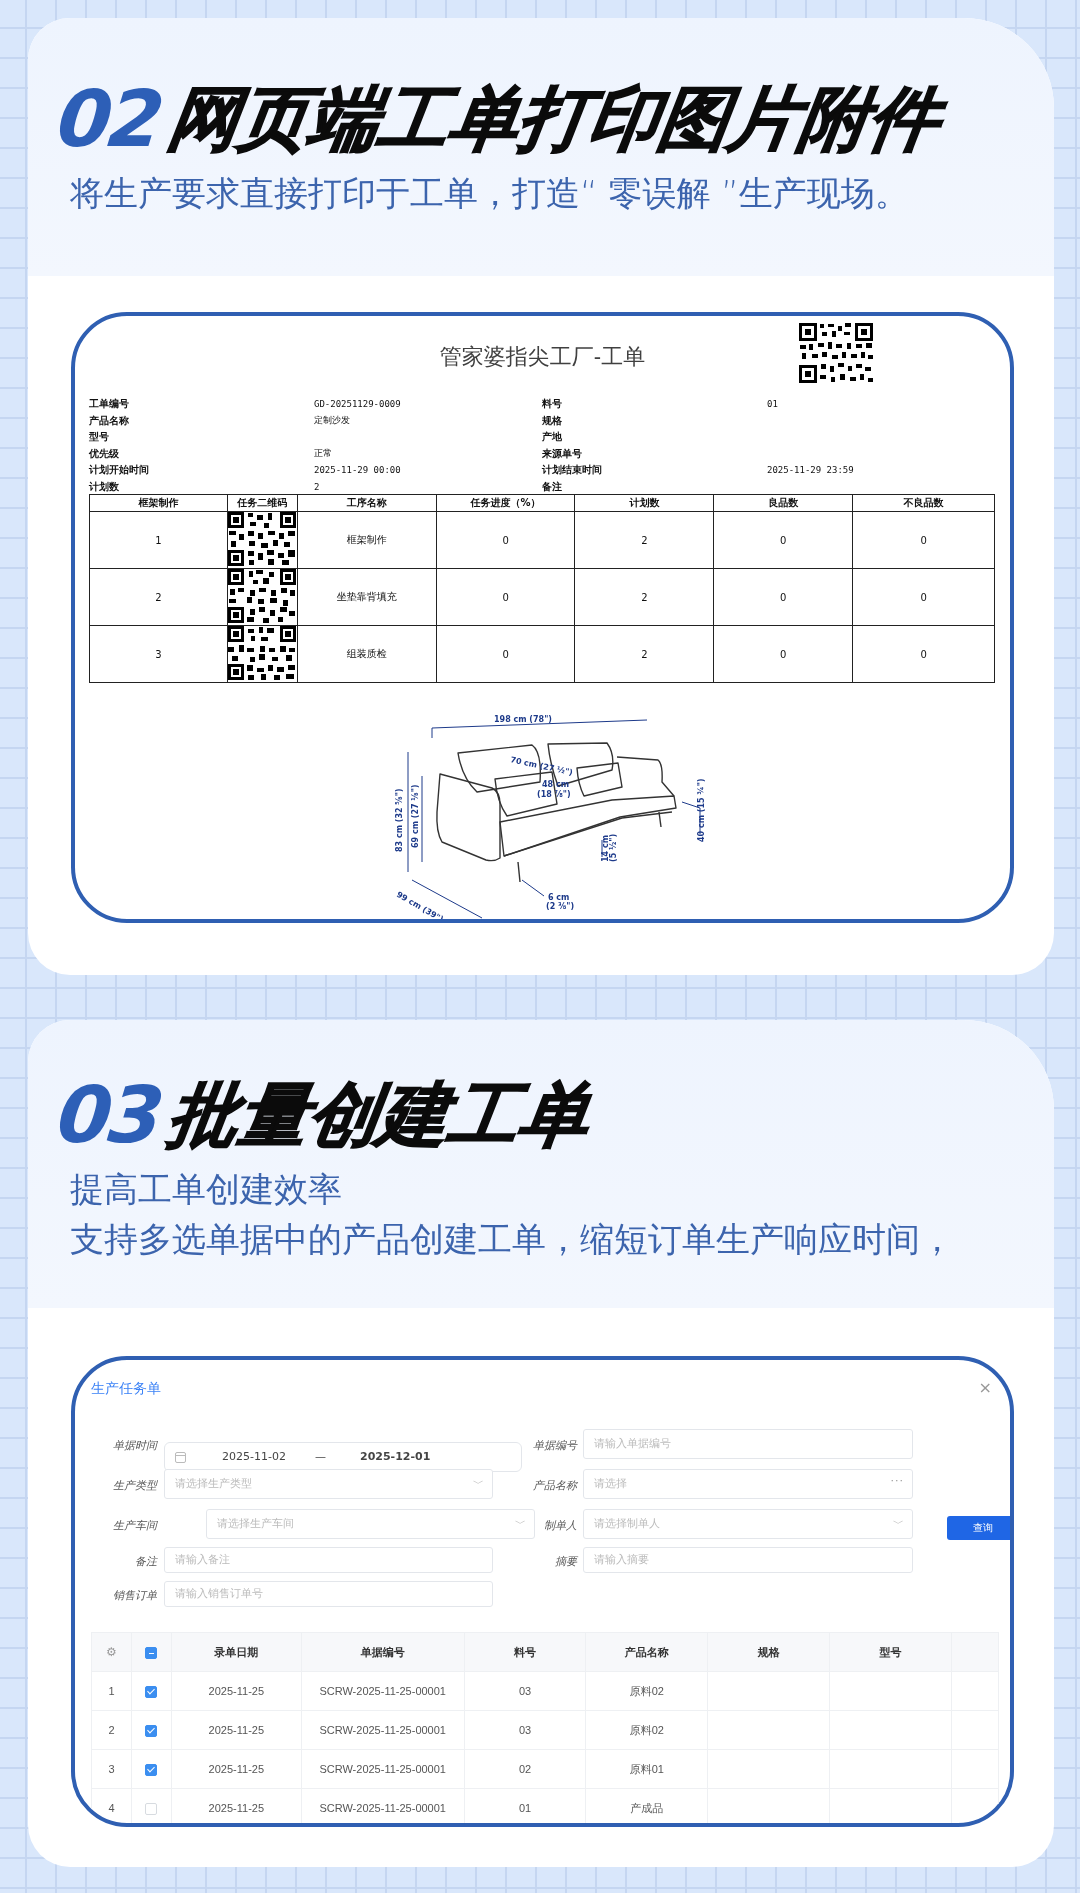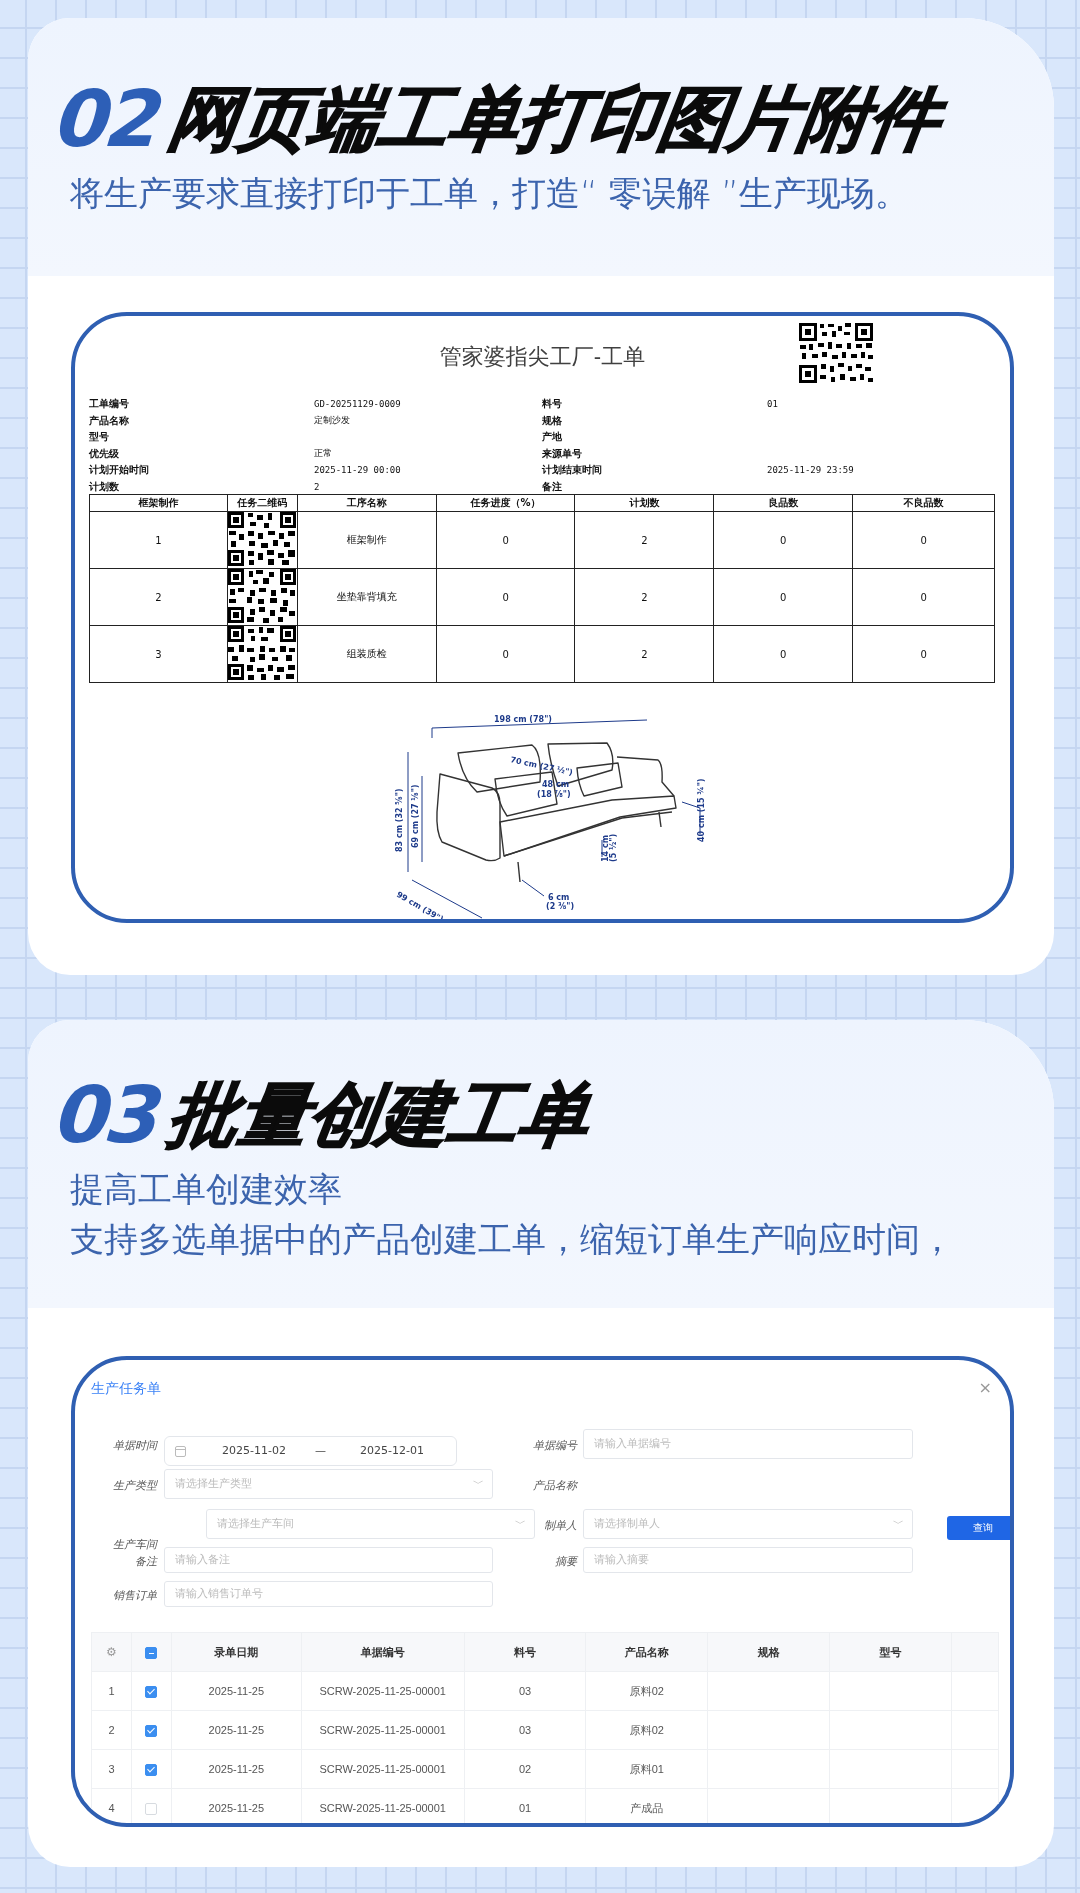--- a/index.html
+++ b/index.html
@@ -439,39 +439,43 @@
   <div class="subtitle" style="top:144px;">
     <div>提高工单创建效率</div>
     <div>支持多选单据中的产品创建工单，缩短订单生产响应时间，</div>
   </div>
 
   <div class="frame frame-2">
     <div class="dlg-title">生产任务单</div>
     <div class="dlg-close">×</div>
 
     <div class="f-lbl" style="left:12px; top:78px;">单据时间</div>
-    <div class="f-inp" style="left:89px; top:76px; width:293px;border-radius:6px;">
+    <div class="f-inp" style="left:89px; top:82px; width:358px;border-radius:6px;">
       <span class="cal-icon"></span>
       <span class="val" style="position:absolute; left:57px;">2025-11-02</span>
       <span class="val" style="position:absolute; left:150px;">—</span>
-      <span class="val" style="position:absolute; left:195px;">2025-12-01</span>
+      <span class="val" style="position:absolute; left:195px;font-weight:bold;">2025-12-01</span>
     </div>
     <div class="f-lbl" style="left:432px; top:78px;">单据编号</div>
     <div class="f-inp" style="left:508px; top:69px; width:330px;">
       <span>请输入单据编号</span>
     </div>
 
     <div class="f-lbl" style="left:12px; top:118px;">生产类型</div>
     <div class="f-inp" style="left:89px; top:109px; width:329px;">
       <span>请选择生产类型</span>
       <span class="chev">﹀</span>
     </div>
     <div class="f-lbl" style="left:432px; top:118px;">产品名称</div>
-
-    <div class="f-lbl" style="left:12px; top:158px;margin-top:19px;">生产车间</div>
+    <div class="f-inp" style="left:508px; top:109px; width:330px;">
+      <span>请选择</span>
+      <span class="dots">···</span>
+    </div>
+
+    <div class="f-lbl" style="left:12px; top:158px;">生产车间</div>
     <div class="f-inp" style="left:89px; top:149px; width:329px;margin-left:42px;">
       <span>请选择生产车间</span>
       <span class="chev">﹀</span>
     </div>
     <div class="f-lbl" style="left:432px; top:158px;">制单人</div>
     <div class="f-inp" style="left:508px; top:149px; width:330px;">
       <span>请选择制单人</span>
       <span class="chev">﹀</span>
     </div>
     <div class="query-btn">查询</div>

